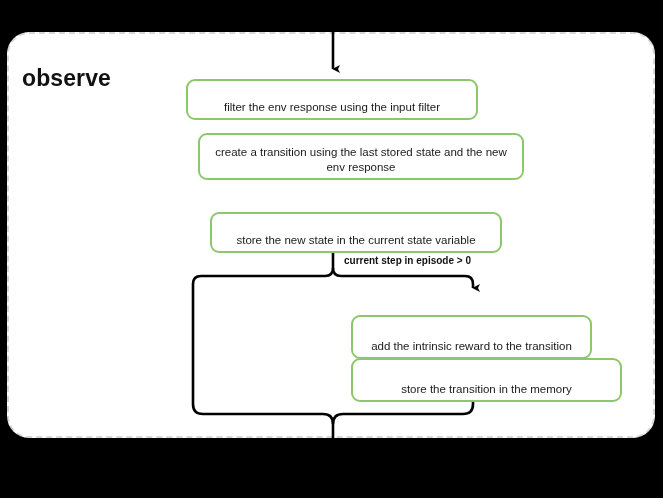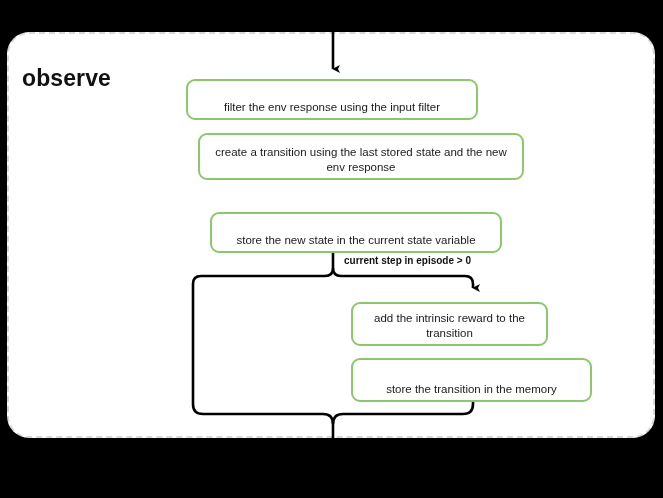--- a/index.html
+++ b/index.html
@@ -51,22 +51,22 @@
     color: #1a1a1a;
     font-size: 11.5px;
     line-height: 15px;
     padding: 3px 10px;
   }
   .node span { display: block; }
 
   #node-filter        { left: 186px; top: 79px;  width: 292px; height: 41px; }
   #node-create        { left: 198px; top: 133px; width: 326px; height: 47px; }
   #node-store-state   { left: 186px; top: 212px; width: 292px; height: 41px; margin-left: 24px; }
-  #node-intrinsic     { left: 351px; top: 302px; width: 197px; height: 44px; }
-  #node-store-trans   { left: 351px; top: 358px; width: 241px; height: 44px; }
+  #node-intrinsic     { left: 351px; top: 315px; width: 241px; height: 44px; }
+  #node-store-trans   { left: 351px; top: 358px; width: 271px; height: 44px; }
 
   
   #condition-label {
     position: absolute;
     left: 344px;
     top: 255px;
     font-size: 10px;
     font-weight: bold;
     color: #111111;
     white-space: nowrap;

